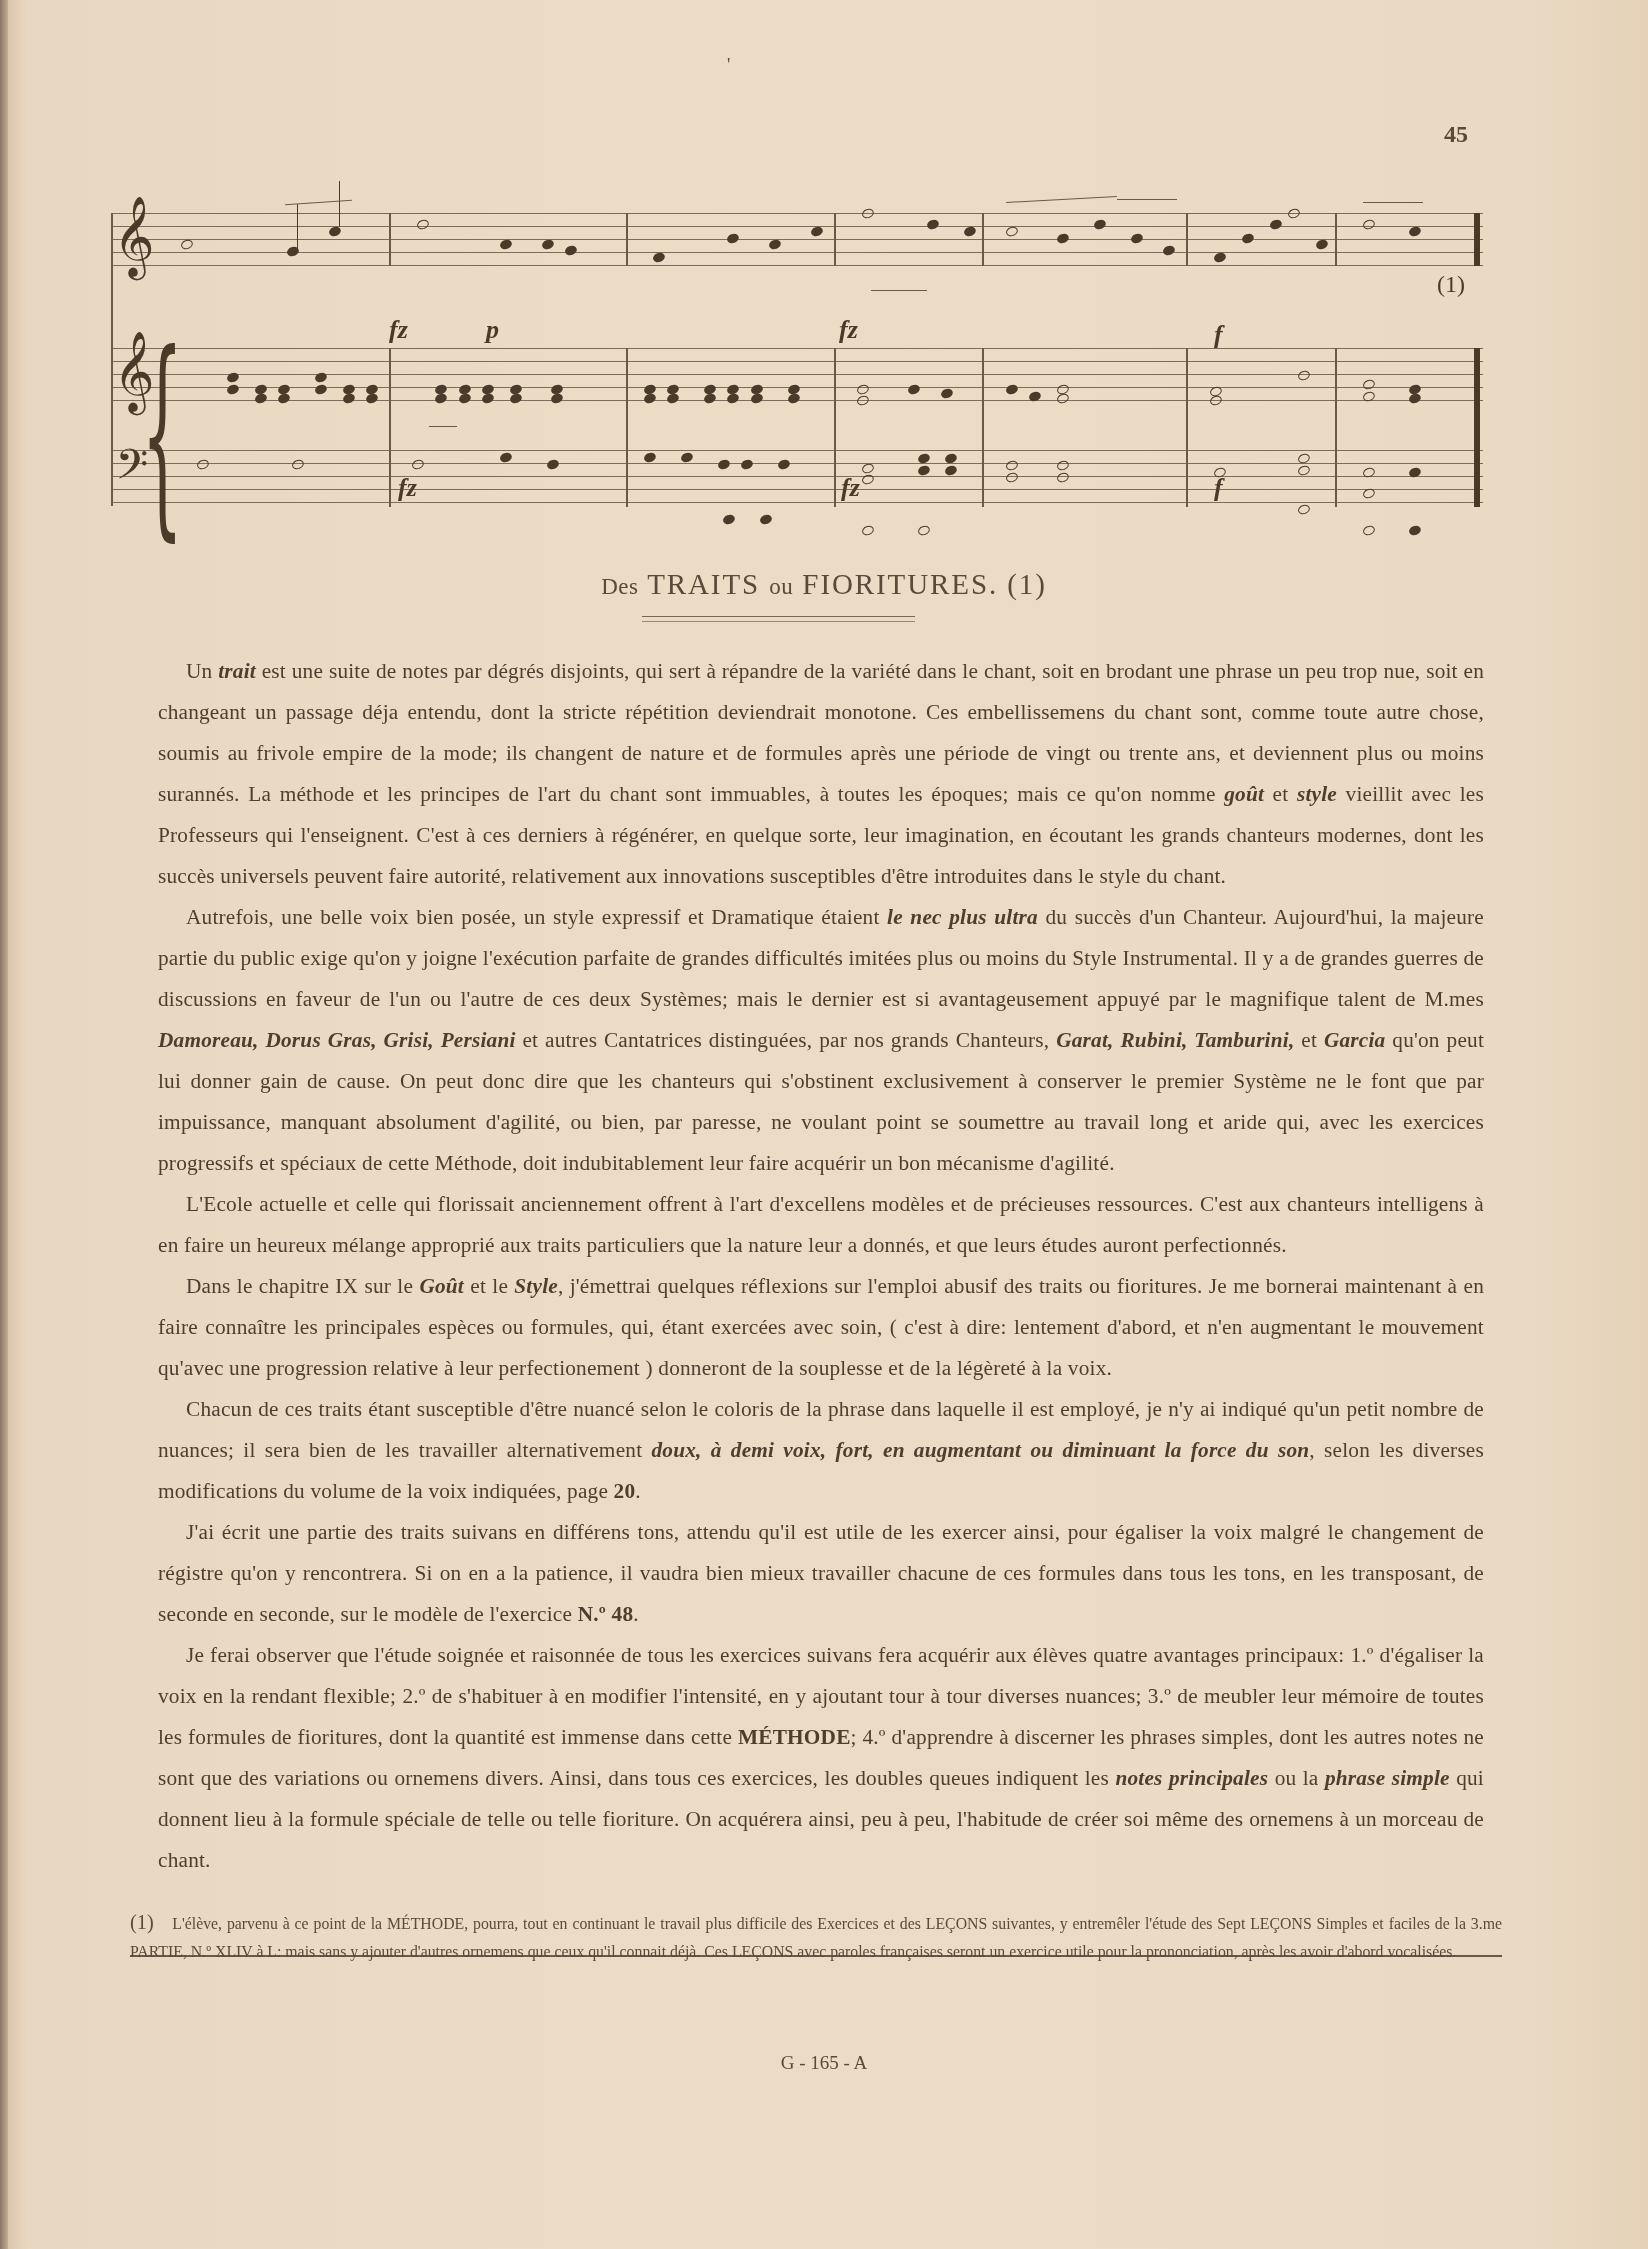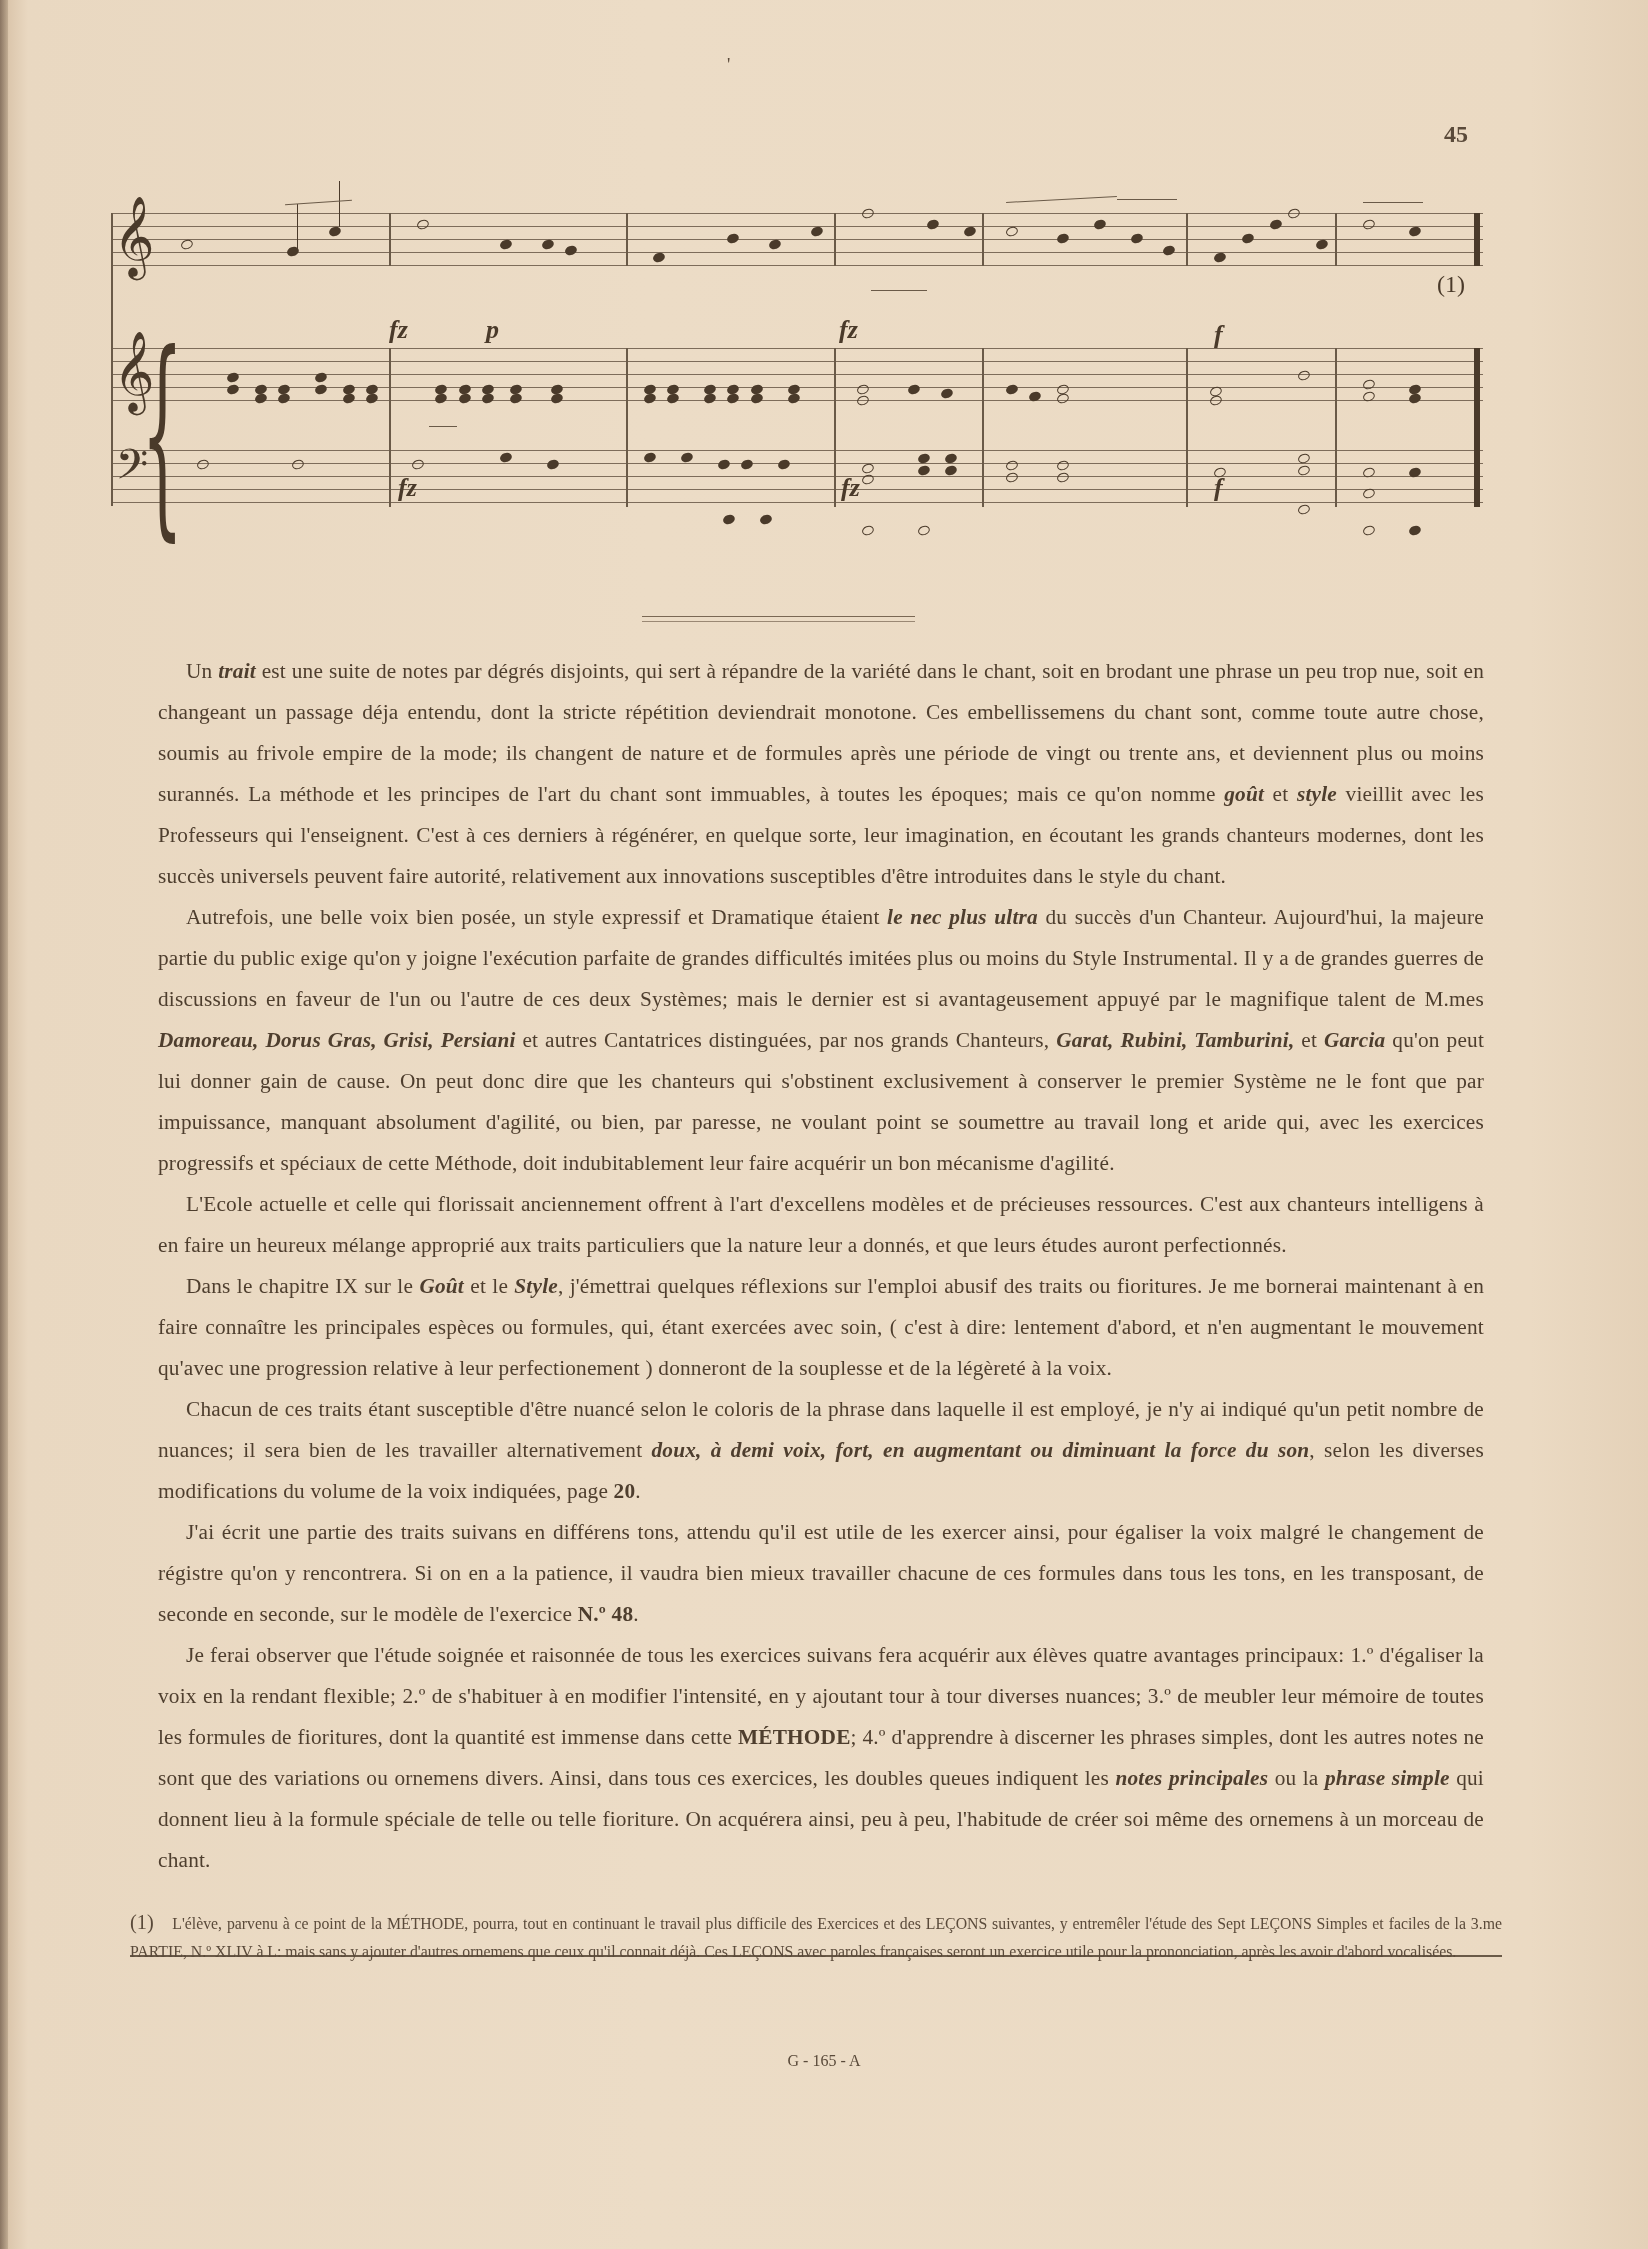--- a/index.html
+++ b/index.html
@@ -55,21 +55,21 @@
   .body-text p { margin:0 0 0 0; text-indent:28px; }
   .body-text em { font-style:italic; font-weight:bold; }
   .body-text b { font-weight:bold; }
 
   .foot-rule { position:absolute; left:130px; top:1955px; width:1372px; height:0; border-top:2.3px solid #6a5a48; }
   .footnote {
     position:absolute; left:130px; top:1908px; width:1372px;
     font-size:15.8px; line-height:28px; color:#5a4a3a; text-align:justify;
   }
   .footnote .marker { font-size:20.4px; margin-right:18.5px; }
-  .plate { position:absolute; left:0; width:1648px; top:2052px; text-align:center; font-size:16px; color:#5a4a3a; }
+  .plate { position:absolute; left:0; width:1648px; top:2052px; text-align:center; font-size:19px; color:#5a4a3a; }
 </style>
 </head>
 <body>
 
 <div class="page">
   <div class="binding"></div>
   <div class="top-mark">'</div>
   <div class="page-number">45</div>
 
   <div class="score">
@@ -240,20 +240,27 @@
     <span class="dyn" style="left:1103px;top:276px">f</span>
     <div class="hairpin" style="left:174px;top:49px;width:67px;transform:rotate(-4deg)"></div>
     <div class="hairpin" style="left:760px;top:137px;width:56px"></div>
     <div class="hairpin" style="left:895px;top:46px;width:111px;transform:rotate(-3deg)"></div>
     <div class="hairpin" style="left:1006px;top:46px;width:60px"></div>
     <div class="hairpin" style="left:1252px;top:49px;width:60px"></div>
     <div class="hairpin" style="left:318px;top:273px;width:28px"></div>
     <span class="footnote-mark-score">(1)</span>
   </div>
 
+  <div class="section-title">
+    <span class="small">Des</span>
+    <span>TRAITS</span>
+    <span class="small">ou</span>
+    <span>FIORITURES.</span>
+    <span>(1)</span>
+  </div>
   <div class="title-rule"></div>
 
   <div class="body-text" id="body-text">
       <p><span>Un </span><em>trait</em><span> est une suite de notes par dégrés disjoints, qui sert à répandre de la variété dans le chant, soit en brodant une phrase un peu trop nue, soit en changeant un passage déja entendu, dont la stricte répétition deviendrait monotone. Ces embellissemens du chant sont, comme toute autre chose, soumis au frivole empire de la mode; ils changent de nature et de formules après une période de vingt ou trente ans, et deviennent plus ou moins surannés. La méthode et les principes de l'art du chant sont immuables, à toutes les époques; mais ce qu'on nomme </span><em>goût</em><span> et </span><em>style</em><span> vieillit avec les Professeurs qui l'enseignent. C'est à ces derniers à régénérer, en quelque sorte, leur imagination, en écoutant les grands chanteurs modernes, dont les succès universels peuvent faire autorité, relativement aux innovations susceptibles d'être introduites dans le style du chant.</span></p>
       <p><span>Autrefois, une belle voix bien posée, un style expressif et Dramatique étaient </span><em>le nec plus ultra</em><span> du succès d'un Chanteur. Aujourd'hui, la majeure partie du public exige qu'on y joigne l'exécution parfaite de grandes difficultés imitées plus ou moins du Style Instrumental. Il y a de grandes guerres de discussions en faveur de l'un ou l'autre de ces deux Systèmes; mais le dernier est si avantageusement appuyé par le magnifique talent de M.mes </span><em>Damoreau, Dorus Gras, Grisi, Persiani</em><span> et autres Cantatrices distinguées, par nos grands Chanteurs, </span><em>Garat, Rubini, Tamburini,</em><span> et </span><em>Garcia</em><span> qu'on peut lui donner gain de cause. On peut donc dire que les chanteurs qui s'obstinent exclusivement à conserver le premier Système ne le font que par impuissance, manquant absolument d'agilité, ou bien, par paresse, ne voulant point se soumettre au travail long et aride qui, avec les exercices progressifs et spéciaux de cette Méthode, doit indubitablement leur faire acquérir un bon mécanisme d'agilité.</span></p>
       <p><span>L'Ecole actuelle et celle qui florissait anciennement offrent à l'art d'excellens modèles et de précieuses ressources. C'est aux chanteurs intelligens à en faire un heureux mélange approprié aux traits particuliers que la nature leur a donnés, et que leurs études auront perfectionnés.</span></p>
       <p><span>Dans le chapitre IX sur le </span><em>Goût</em><span> et le </span><em>Style</em><span>, j'émettrai quelques réflexions sur l'emploi abusif des traits ou fioritures. Je me bornerai maintenant à en faire connaître les principales espèces ou formules, qui, étant exercées avec soin, ( c'est à dire: lentement d'abord, et n'en augmentant le mouvement qu'avec une progression relative à leur perfectionement ) donneront de la souplesse et de la légèreté à la voix.</span></p>
       <p><span>Chacun de ces traits étant susceptible d'être nuancé selon le coloris de la phrase dans laquelle il est employé, je n'y ai indiqué qu'un petit nombre de nuances; il sera bien de les travailler alternativement </span><em>doux, à demi voix, fort, en augmentant ou diminuant la force du son</em><span>, selon les diverses modifications du volume de la voix indiquées, page </span><b>20</b><span>.</span></p>
       <p><span>J'ai écrit une partie des traits suivans en différens tons, attendu qu'il est utile de les exercer ainsi, pour égaliser la voix malgré le changement de régistre qu'on y rencontrera. Si on en a la patience, il vaudra bien mieux travailler chacune de ces formules dans tous les tons, en les transposant, de seconde en seconde, sur le modèle de l'exercice </span><b>N.º 48</b><span>.</span></p>
       <p><span>Je ferai observer que l'étude soignée et raisonnée de tous les exercices suivans fera acquérir aux élèves quatre avantages principaux: 1.º d'égaliser la voix en la rendant flexible; 2.º de s'habituer à en modifier l'intensité, en y ajoutant tour à tour diverses nuances; 3.º de meubler leur mémoire de toutes les formules de fioritures, dont la quantité est immense dans cette </span><b>MÉTHODE</b><span>; 4.º d'apprendre à discerner les phrases simples, dont les autres notes ne sont que des variations ou ornemens divers. Ainsi, dans tous ces exercices, les doubles queues indiquent les </span><em>notes principales</em><span> ou la </span><em>phrase simple</em><span> qui donnent lieu à la formule spéciale de telle ou telle fioriture. On acquérera ainsi, peu à peu, l'habitude de créer soi même des ornemens à un morceau de chant.</span></p>

